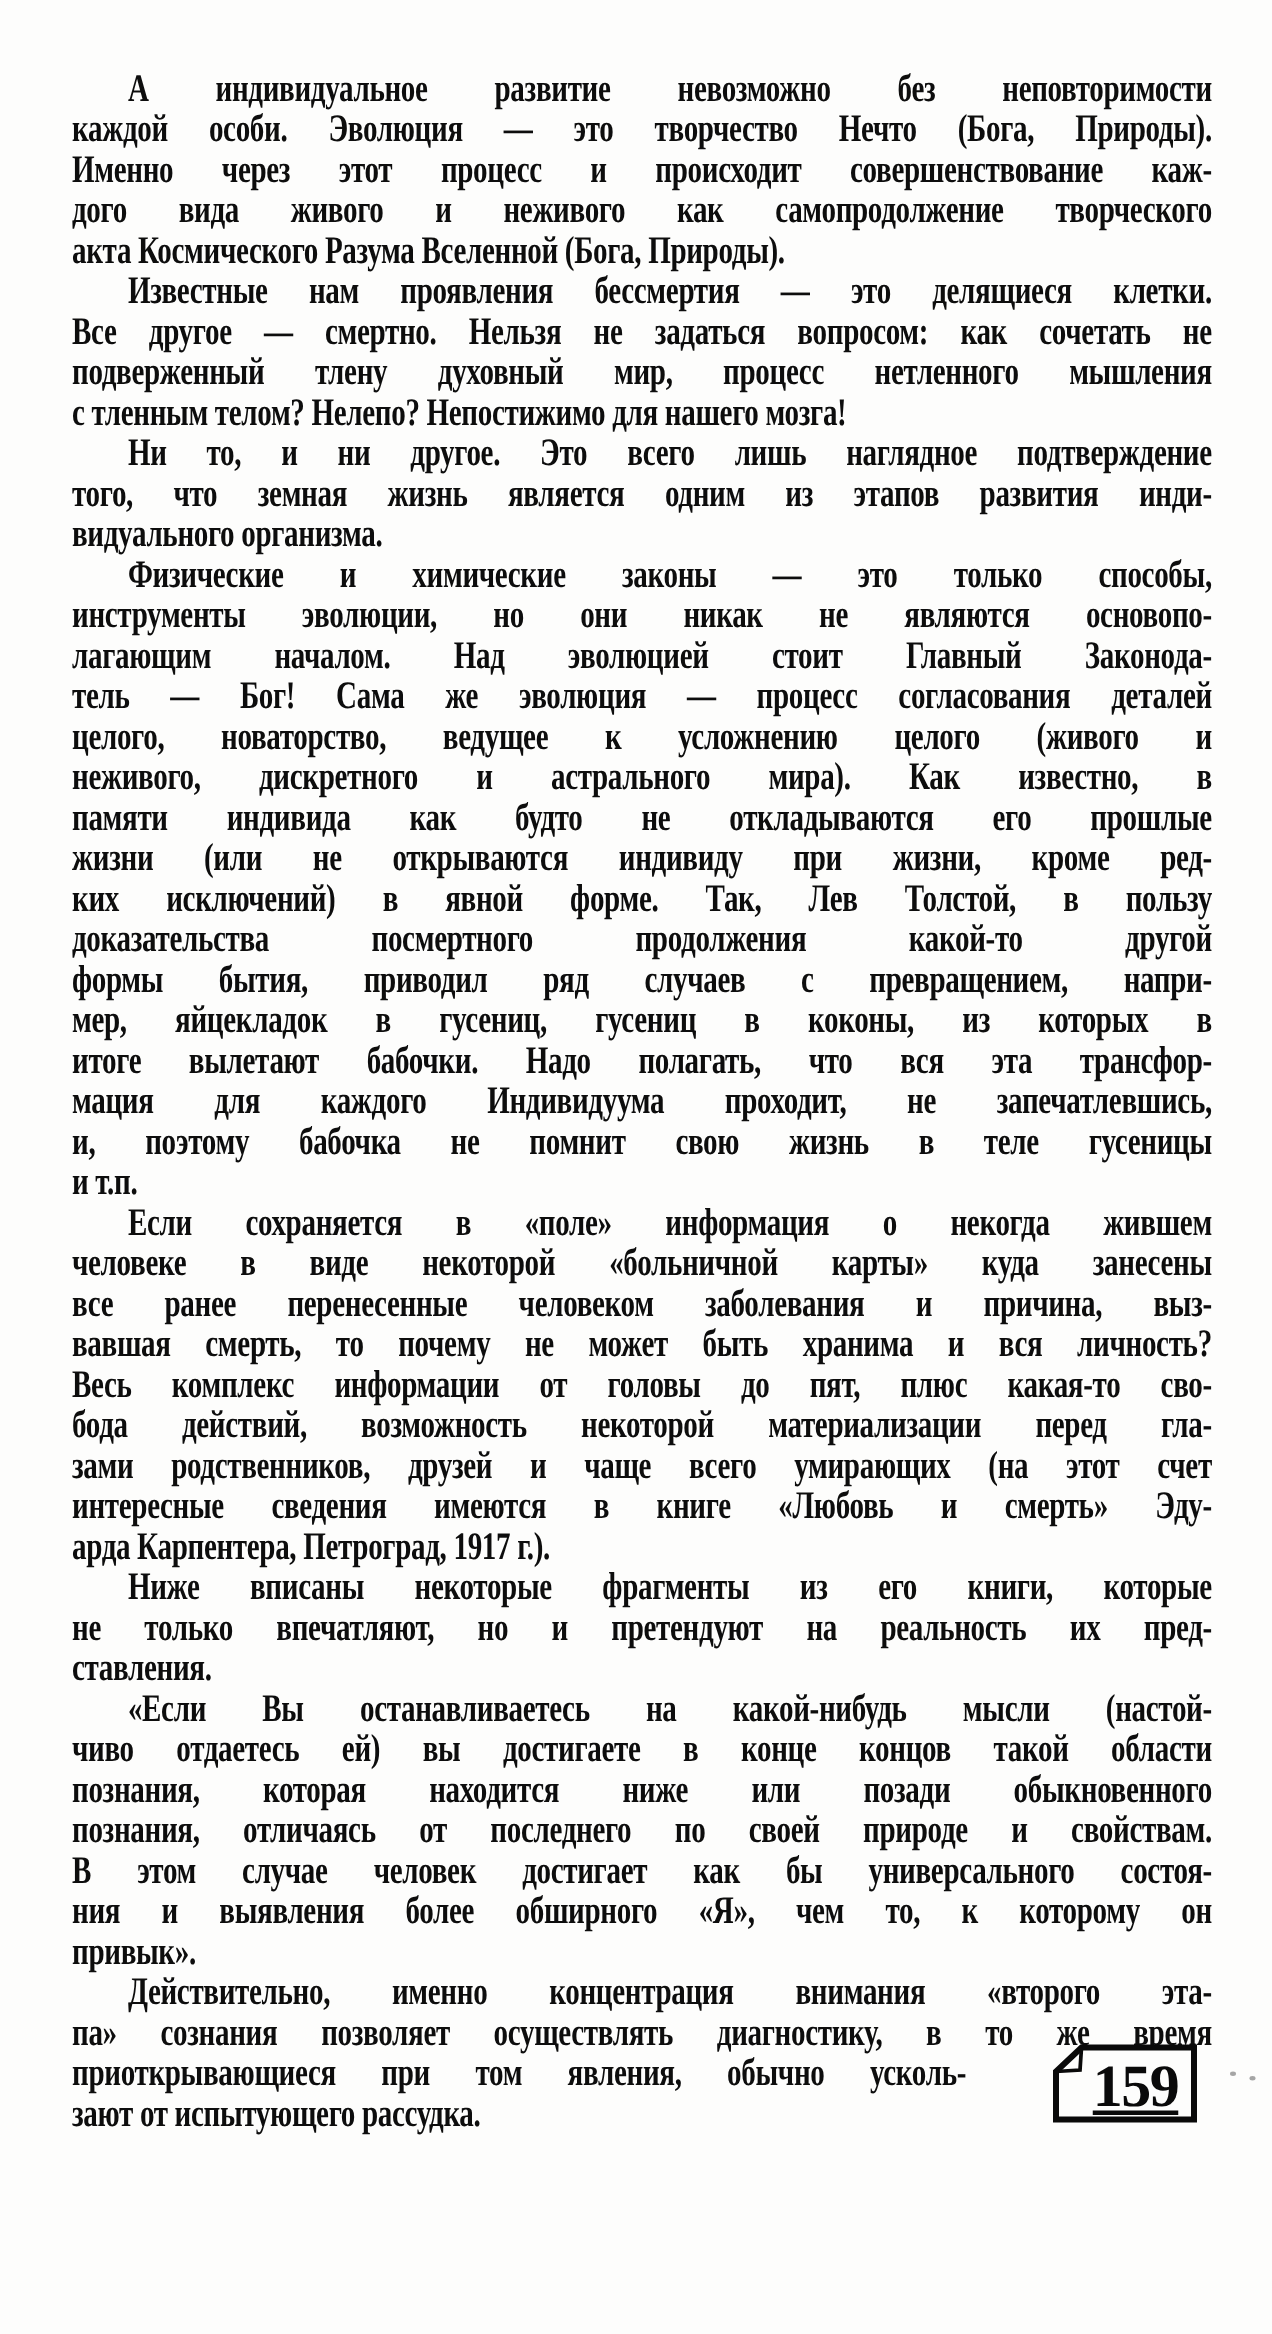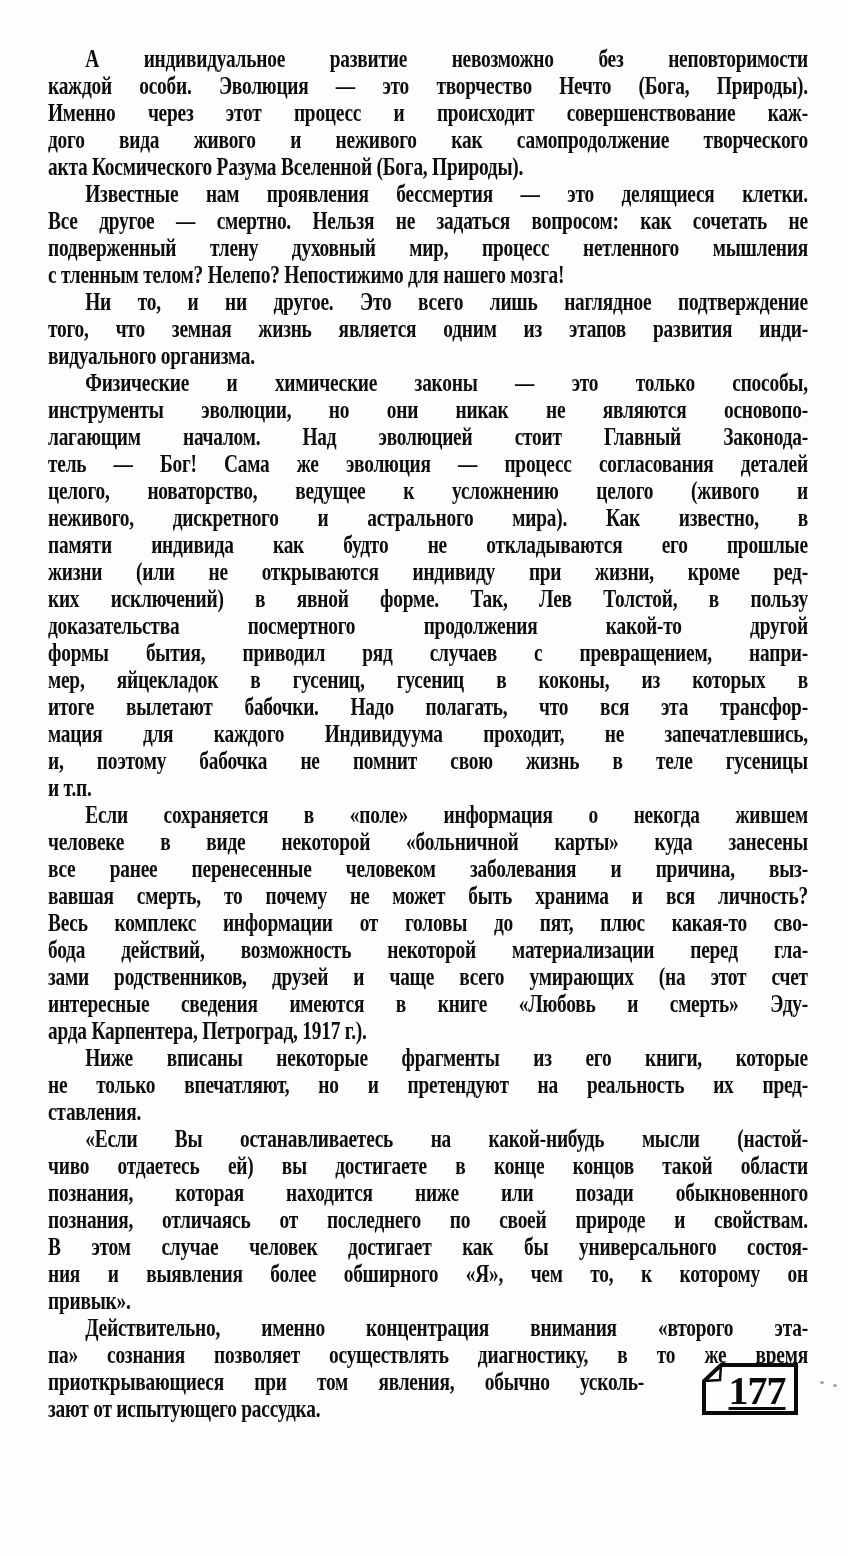--- a/index.html
+++ b/index.html
@@ -164,19 +164,19 @@
         <div class="line">приоткрывающиеся при том явления, обычно усколь-</div>
         <div class="line last">зают от испытующего рассудка.</div>
       </div>
     </div>
 
   <div class="pagenum-box">
     <svg viewBox="0 0 102 56" aria-hidden="true">
       <path d="M 22 4 L 97 4 L 97 52 L 5 52 L 5 20 Z" fill="#fdfdfc" stroke="#0a0a0a" stroke-width="4" stroke-linejoin="miter"></path>
       <path d="M 22 4 L 21 19 L 5 20" fill="none" stroke="#0a0a0a" stroke-width="2.5" stroke-linejoin="miter"></path>
     </svg>
-    <span class="pagenum">177</span>
+    <span class="pagenum">159</span>
   </div>
 
   <div class="speck s1"></div>
   <div class="speck s2"></div>
 
 </div>
 
 </body></html>

